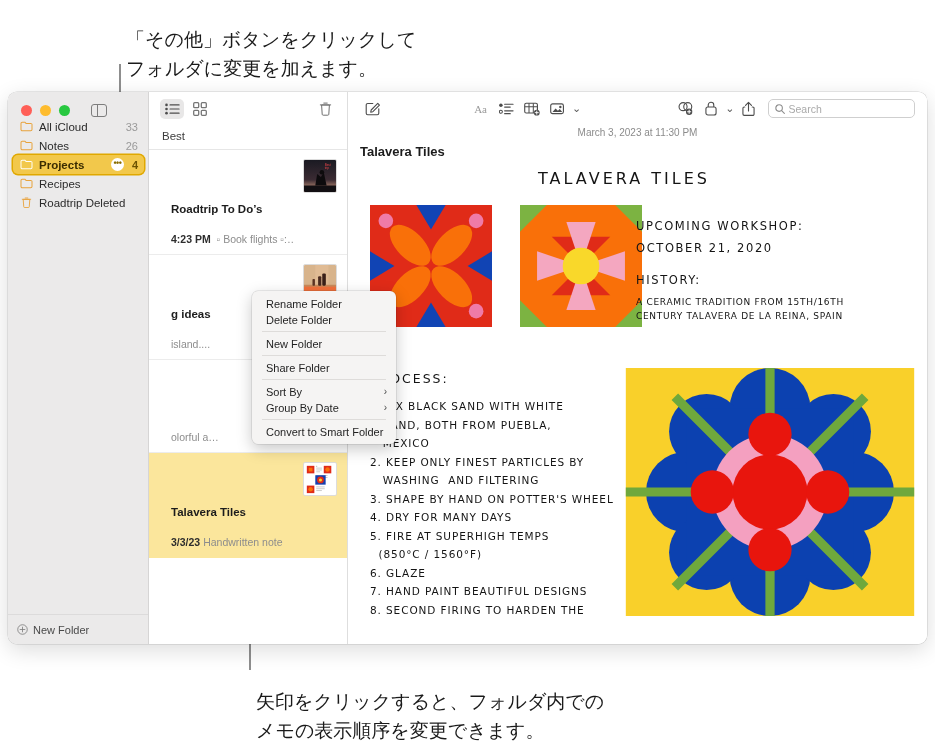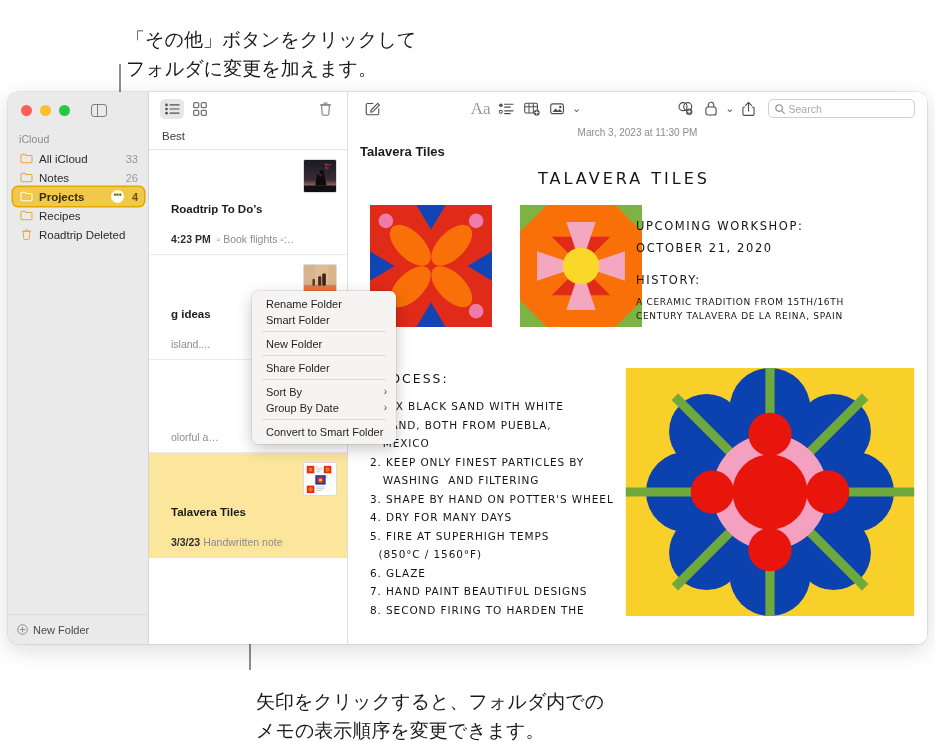--- a/index.html
+++ b/index.html
@@ -238,21 +238,20 @@
   <div id="window">
 
     <div id="sidebar">
       <div class="traffic">
         <div class="dot red"></div>
         <div class="dot yellow"></div>
         <div class="dot green"></div>
         <div id="sidebar-toggle"></div>
       </div>
 
-      <div class="section-label">iCloud</div>
 
       <div class="folder-row">
         <svg class="ficon" viewBox="0 0 14 12">
             <path d="M1 2.6a1.3 1.3 0 0 1 1.3-1.3h3l1.2 1.3h5.2A1.3 1.3 0 0 1 13 3.9v5.5a1.3 1.3 0 0 1-1.3 1.3H2.3A1.3 1.3 0 0 1 1 9.4z" fill="none" stroke="#e8a33d" stroke-width="1.1"></path>
           </svg>
         <span class="fname">All iCloud</span>
         <span class="fcount">33</span>
       </div>
 
       <div class="folder-row">
@@ -420,21 +419,21 @@
               <rect x="13" y="29" width="6" height="0.8" fill="#bbb"></rect>
           </svg>
         </div>
       </div>
 
       <div id="ctx-menu">
         <div class="ctx-item">
             <span>Rename Folder</span>
           </div>
         <div class="ctx-item">
-            <span>Smart Folder</span>
+            <span>Delete Folder</span>
           </div>
         <div class="ctx-sep"></div>
         <div class="ctx-item">
             <span>New Folder</span>
           </div>
         <div class="ctx-sep"></div>
         <div class="ctx-item">
             <span>Share Folder</span>
           </div>
         <div class="ctx-sep"></div>
@@ -455,21 +454,21 @@
 
     <div id="editor">
       <div id="edit-toolbar">
         <div class="et-icon">
           <svg width="15" height="15" viewBox="0 0 16 16">
             <path d="M1.3 4.2a1.6 1.6 0 0 1 1.6-1.6h5.4M14.7 8.2v4.9a1.6 1.6 0 0 1-1.6 1.6H2.9a1.6 1.6 0 0 1-1.6-1.6V4.2" fill="none" stroke="#4d4d4d" stroke-width="1.2" stroke-linecap="round"></path>
             <path d="M6.6 9.6l7-7 1.8 1.8-7 7-2.3.5z" fill="none" stroke="#4d4d4d" stroke-width="1.2" stroke-linejoin="round"></path>
           </svg>
         </div>
         <div class="et-icon et-gap-a">
-          <span style="font-size:17px;color:#9a9a9a;font-family:'Liberation Serif',serif;">Aa</span>
+          <span style="font-size:11px;color:#9a9a9a;font-family:'Liberation Serif',serif;">Aa</span>
         </div>
         <div class="et-icon">
           <svg width="15" height="13" viewBox="0 0 16 13">
             <circle cx="2" cy="3" r="1.9" fill="#4d4d4d"></circle>
               <circle cx="2" cy="10" r="1.6" fill="none" stroke="#4d4d4d" stroke-width="1.1"></circle>
             <path d="M6 2h9M6 5h6M6 9h9M6 12h6" stroke="#4d4d4d" stroke-width="1.2" stroke-linecap="round"></path>
           </svg>
         </div>
         <div class="et-icon">
           <svg width="16" height="14" viewBox="0 0 17 15">

